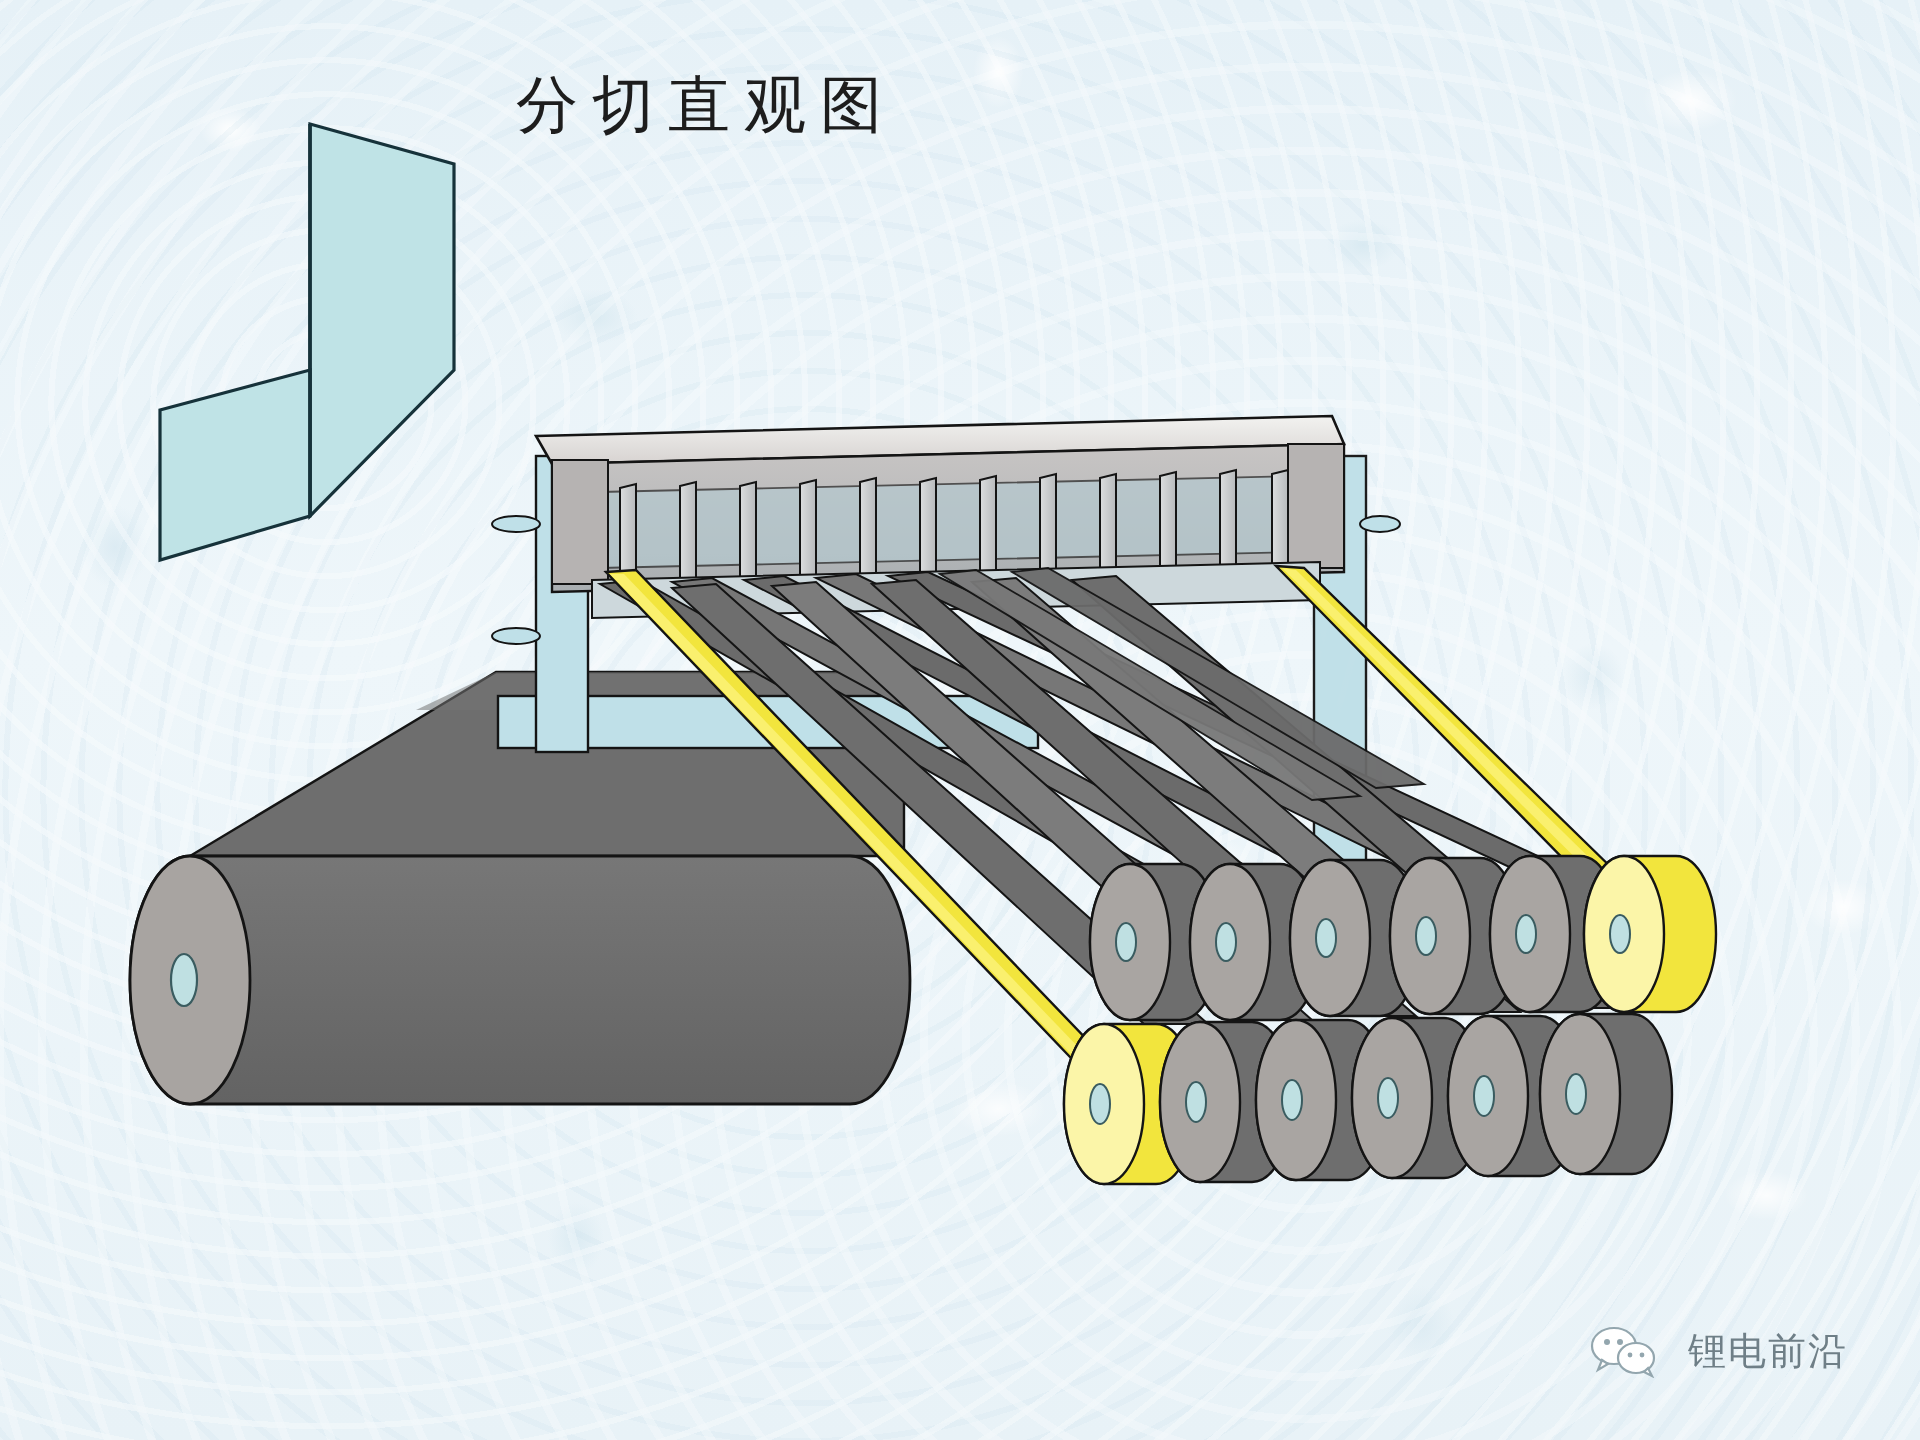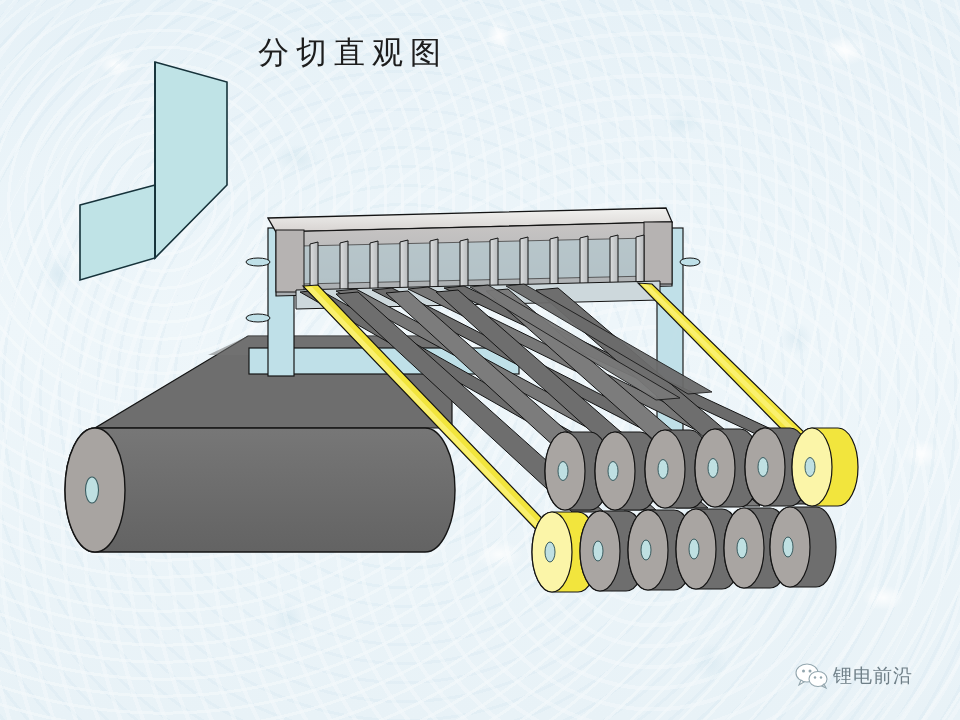--- a/index.html
+++ b/index.html
@@ -50,21 +50,21 @@
     position:absolute;left:258px;top:32px;
     font-size:31px;letter-spacing:7px;color:#1d1d1d;
     font-family:"DejaVu Serif","Liberation Serif",serif;
     white-space:nowrap;font-weight:400;
   }
   
   #illus{position:absolute;left:0;top:0;}
   
   .wm{
     position:absolute;left:795px;top:663px;
-    display:flex;align-items:center;gap:4px;
+    display:flex;align-items:center;gap:15px;
   }
   .wm-txt{
     font-size:19px;color:#6f7f87;letter-spacing:1px;
     font-family:"DejaVu Sans","Liberation Sans",sans-serif;
     white-space:nowrap;
   }
 </style>
 </head>
 <body>
 

